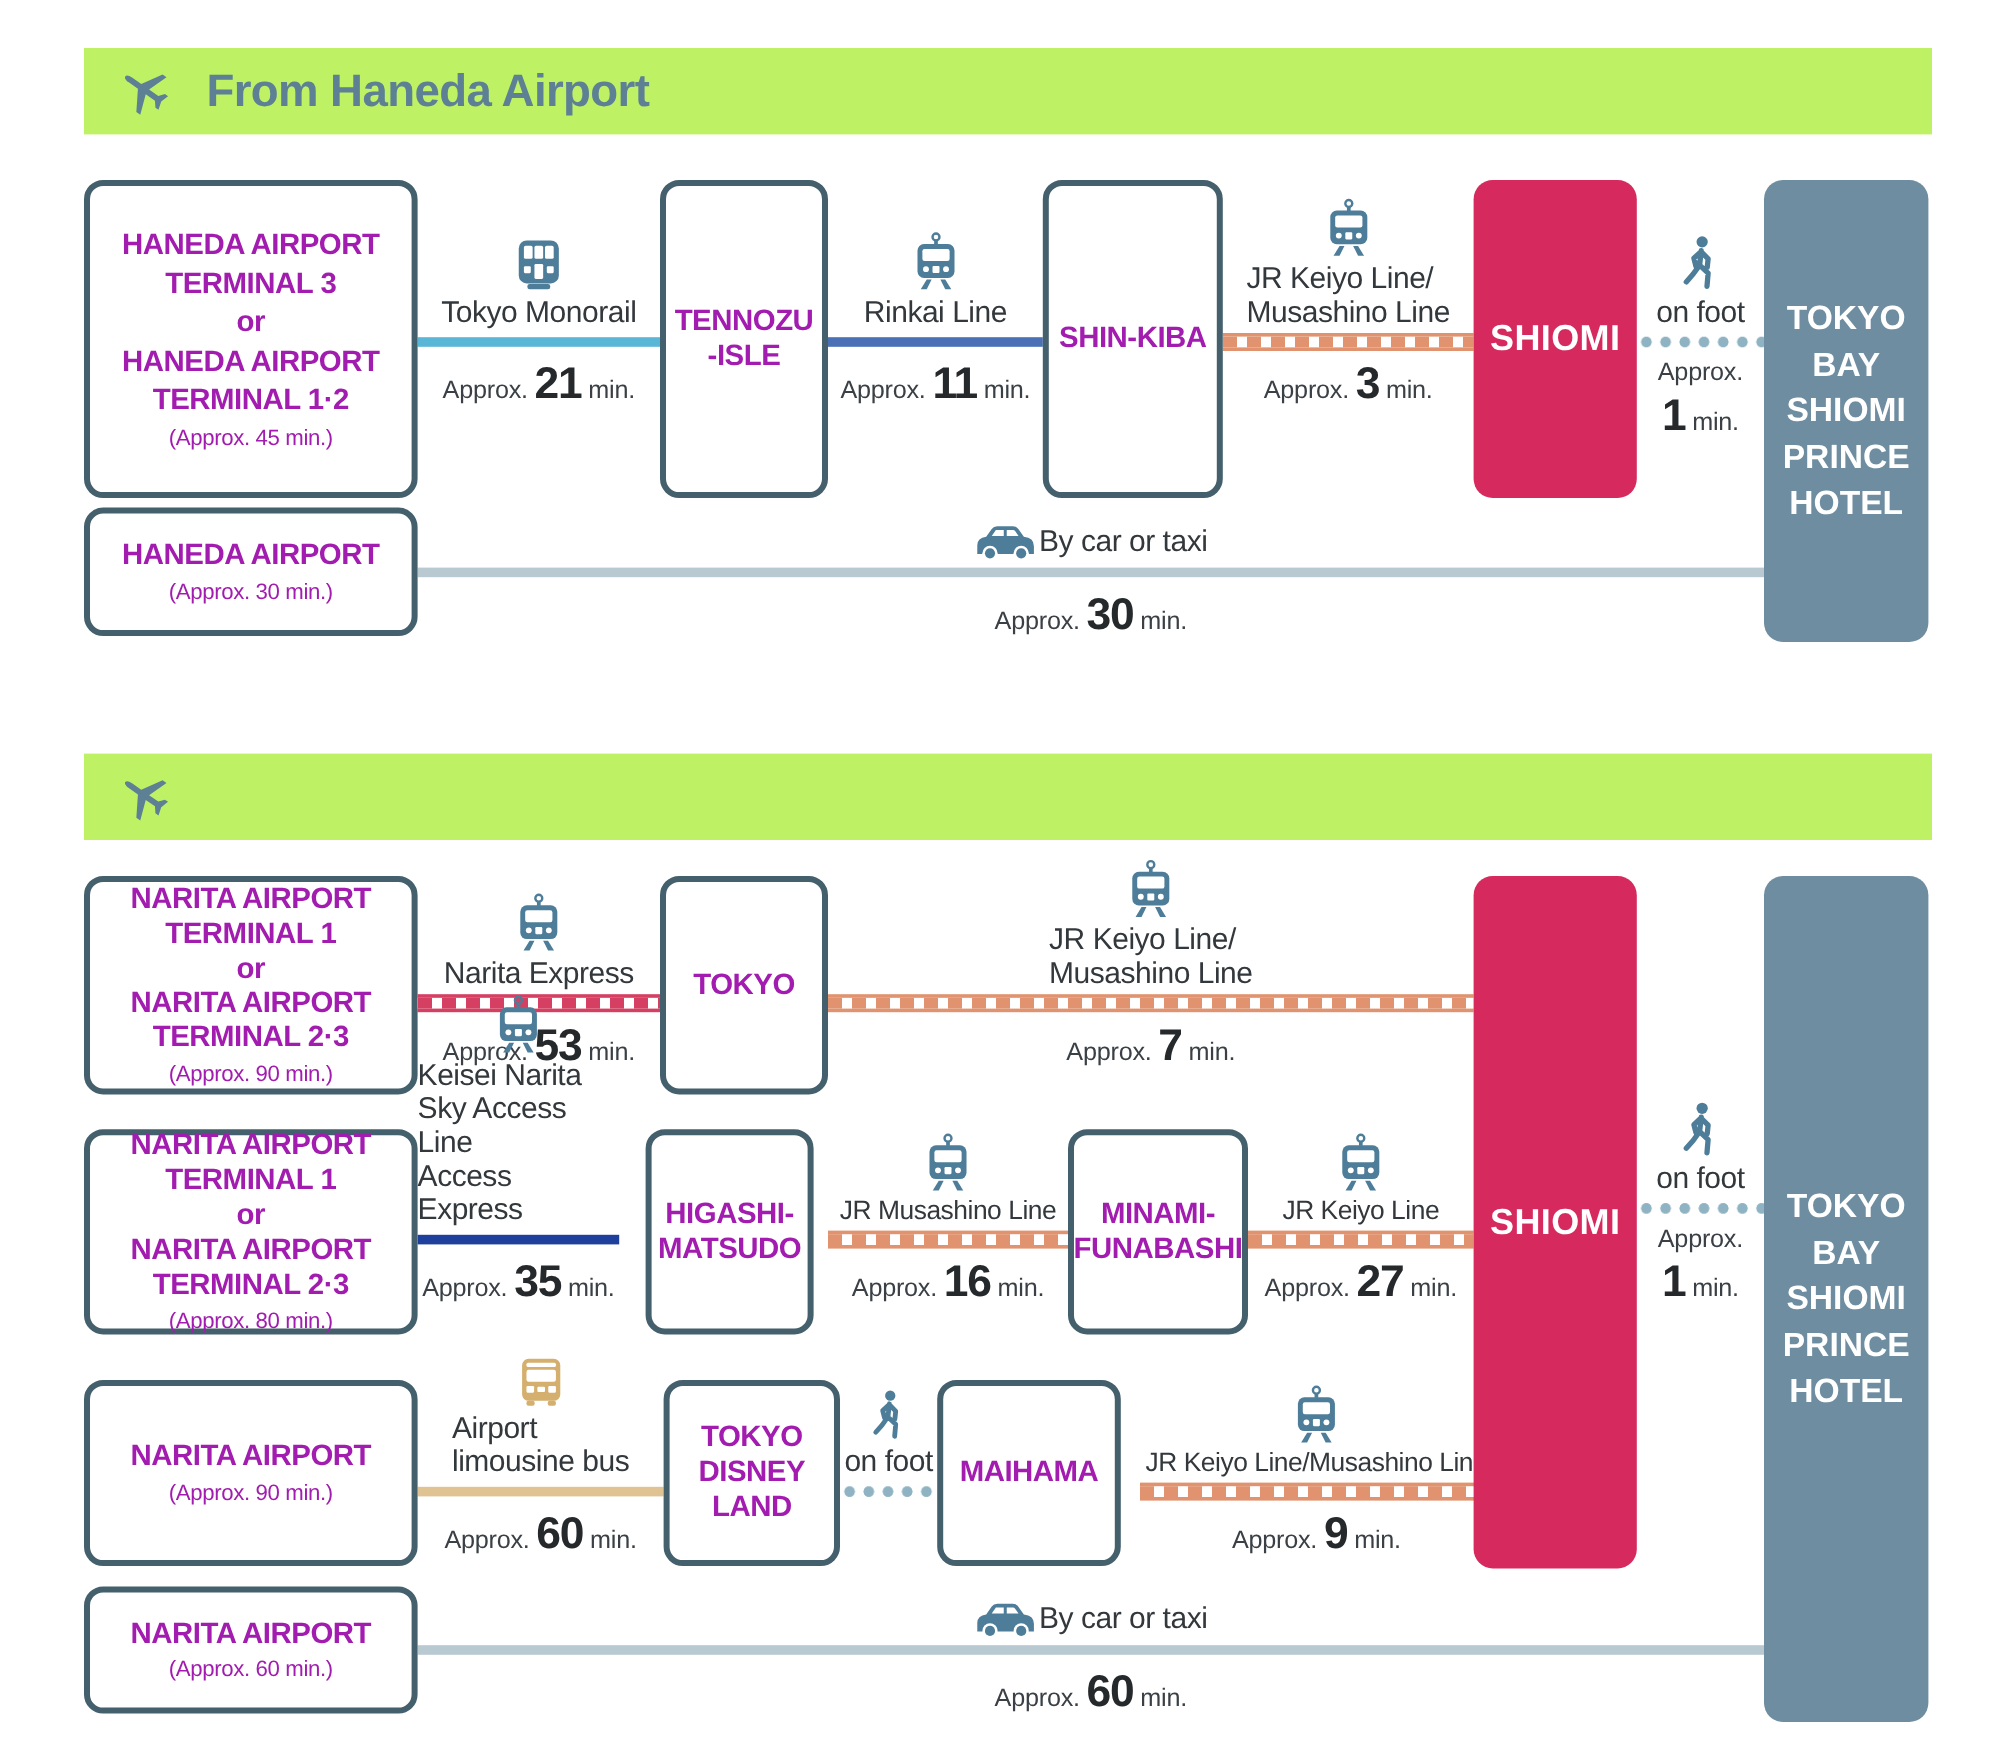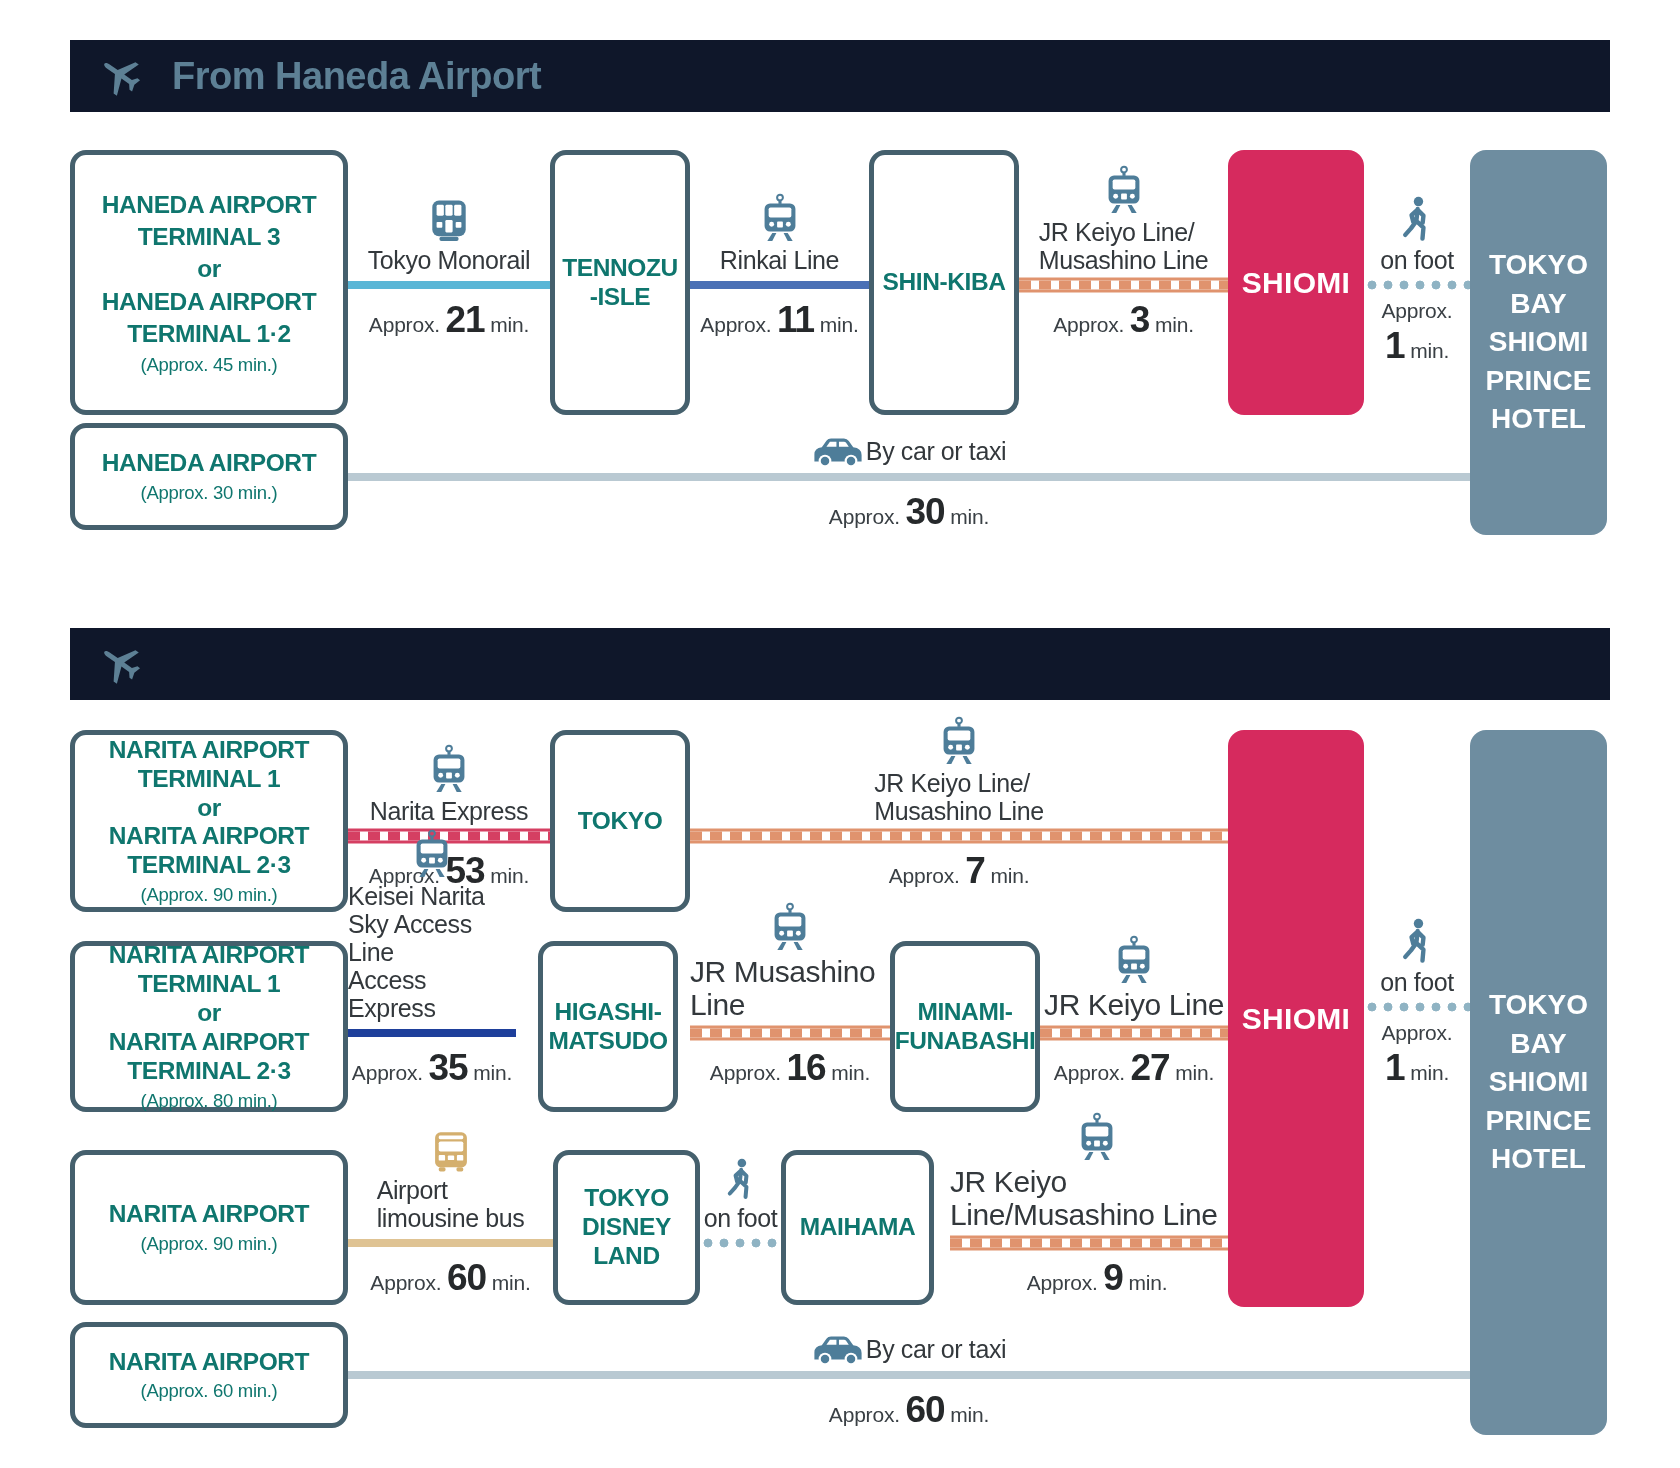--- a/index.html
+++ b/index.html
@@ -1,43 +1,43 @@
 <!DOCTYPE html>
 <html><head>
 <meta charset="utf-8">
 <style>
   html,body { margin:0; padding:0; background:#fff; }
   .canvas { position:relative; width:1680px; height:1468px; background:#fff; overflow:hidden;
             font-family:"Liberation Sans", sans-serif; }
 
   
-  .sec-header { position:absolute; background:#0f172a; display:flex; align-items:center;
+  .sec-header { position:absolute; background:#bef264; display:flex; align-items:center;
                 padding-left:26px; gap:24px; box-sizing:border-box; }
   .sec-title { font-size:38px; font-weight:700; color:#5d8095; letter-spacing:-0.5px; }
   .icn-plane { color:#5d8095; }
 
   
   .box { box-sizing:border-box; position:absolute; z-index:2; background:#fff;
          border:5px solid #45606d; border-radius:16px; display:flex; flex-direction:column;
-         align-items:center; justify-content:center; text-align:center; color:#0f766e; padding:6px; }
+         align-items:center; justify-content:center; text-align:center; color:#a21caf; padding:6px; }
   .box .t { font-weight:700; font-size:24.5px; line-height:1.18; white-space:pre-line; letter-spacing:-0.4px; }
   .box .n { font-size:18.5px; margin-top:4px; letter-spacing:-0.3px; }
   .roomy .t { line-height:1.32; }
   .fill-pink { background:#d62a5e; border:none; color:#fff; }
   .fill-pink .t { font-size:30px; letter-spacing:0.3px; }
   .fill-slate { background:#6e8da0; border:none; color:#fff; }
   .fill-slate .t { font-size:28px; line-height:1.38; letter-spacing:0; }
 
   
   .conn { position:absolute; z-index:1; color:#33383c; }
   .c-above { position:absolute; left:0; right:0; bottom:calc(50% + 11px);
              display:flex; flex-direction:column; align-items:center; gap:4px; }
   .c-above.c-row { flex-direction:row; justify-content:center; gap:2px; bottom:calc(50% + 10px); }
   .c-label { font-size:25px; line-height:1.12; text-align:left; white-space:pre-line; letter-spacing:-0.4px; }
-  .c-label-sm { font-size:30px; }
+  .c-label-sm { font-size:22px; }
   .c-line { position:absolute; left:0; right:0; top:50%; transform:translateY(-50%); }
   .l-solid { height:8px; }
   .l-rail-o { height:15px; box-sizing:border-box; border-top:3px solid #e0936e; border-bottom:3px solid #e0936e;
               background:repeating-linear-gradient(90deg,#e0936e 0 12px,#fff 12px 20px); }
   .l-rail-r { height:15px; box-sizing:border-box; border-top:3px solid #d53f62; border-bottom:3px solid #d53f62;
               background:repeating-linear-gradient(90deg,#d53f62 0 12px,#fff 12px 20px); }
   .l-dotted { height:12px; background-image:radial-gradient(circle,#8fb3c3 4.2px,transparent 4.7px);
               background-size:16px 12px; background-repeat:repeat-x; background-position:0 center; }
   .c-below { position:absolute; left:0; right:0; top:calc(50% + 14px); text-align:center;
              font-size:21px; color:#3a4045; letter-spacing:-0.2px; }

